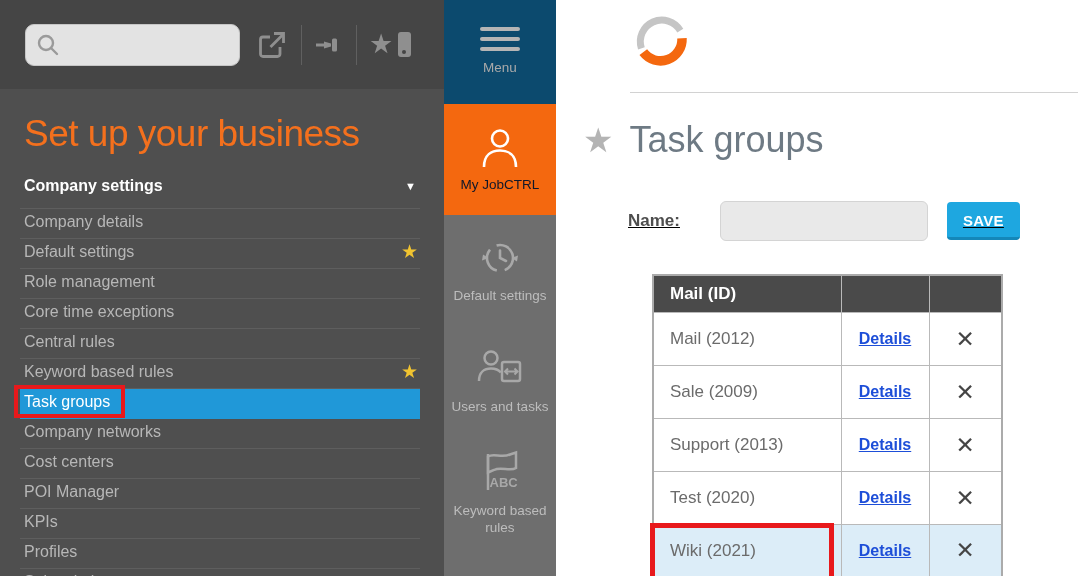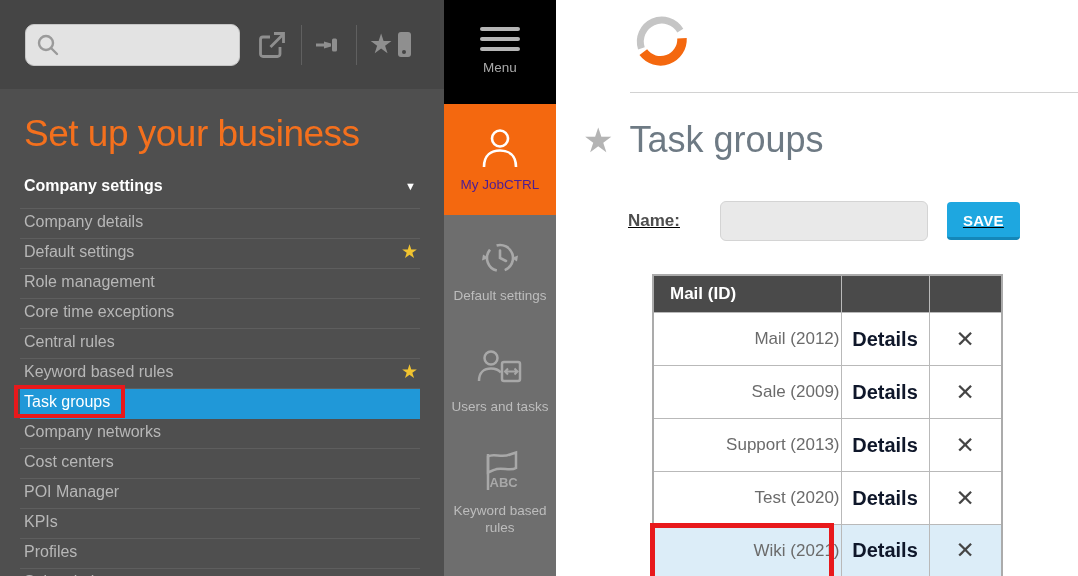--- a/index.html
+++ b/index.html
@@ -35,31 +35,31 @@
   .menu-list li {
     position:relative; height:30px; line-height:25px; border-bottom:1px solid #5e5e5e;
     color:#b7b7b7; font-size:16px; padding-left:4px; cursor:pointer; white-space:nowrap;
   }
   .menu-list li.selected { background:#2098d8; color:#ffffff; border-bottom-color:#2098d8; }
   .li-star { position:absolute; right:2px; top:0; color:#f0c330; font-size:19px; }
   .sel-box { position:absolute; left:-6px; top:-4px; width:111px; height:33px; border:4px solid #e8191c; pointer-events:none; z-index:2; }
 
   
   .icon-nav { width:112px; flex:none; background:#6e6e6e; display:flex; flex-direction:column; color:#bdbdbd; }
-  .nav-menu { height:104px; background:#000000; display:flex; flex-direction:column; align-items:center; justify-content:center; gap:9px; cursor:pointer; }
+  .nav-menu { height:104px; background:#0c4a6e; display:flex; flex-direction:column; align-items:center; justify-content:center; gap:9px; cursor:pointer; }
   .burger { display:flex; flex-direction:column; gap:6px; }
   .burger div { width:40px; height:4px; border-radius:2px; background:#b5b5b5; }
   .nav-menu .nav-label { color:#a9a9a9; }
   .nav-label { font-size:13.5px; line-height:1.25; }
   .nav-tile {
     height:111px; display:flex; flex-direction:column; align-items:center; justify-content:center;
     text-align:center; gap:8px; cursor:pointer; padding:0 6px;
   }
   .nav-tile:first-of-type { margin-top:6px; }
-  .nav-tile.active { background:#f4680f; color:#4c1d95; }
+  .nav-tile.active { background:#f4680f; color:#0f172a; }
 
   
   .main { flex:1; background:#fff; position:relative; overflow:hidden; }
   .logo { margin:8px 0 0 74px; }
   .main hr { border:none; border-top:1px solid #d2d2d2; margin:16px 0 0 74px; }
   .title-row { display:flex; align-items:center; margin:26px 0 0 27px; gap:16px; }
   .title-star { color:#b4b4b4; font-size:34px; line-height:1; cursor:pointer; }
   .page-title { color:#6e7a84; font-size:36px; font-weight:400; margin:0; }
 
   .name-row { display:flex; align-items:center; margin:40px 0 0 72px;text-decoration:underline; }
@@ -68,32 +68,32 @@
     margin-left:40px; width:208px; height:40px; background:#e9e9e9;
     border:1px solid #d4d4d4; border-radius:6px; padding:0 10px; font-size:16px; outline:none;
   }
   .save-btn {
     margin-left:19px; background:#1ea7e0; color:#fff; border:none; border-bottom:3px solid #1487b9;
     border-radius:4px; font-weight:bold; font-size:15px; padding:10px 16px 8px 16px; cursor:pointer;
     font-family:inherit; letter-spacing:0.3px;
   }
 
   .tg-table { border-collapse:collapse; margin:33px 0 0 96px; border:2px solid #ababab; }
-  .tg-table th, .tg-table td { border:1px solid #b9b9b9;text-align:right; }
+  .tg-table th, .tg-table td { border:1px solid #b9b9b9; }
   .tg-table th {
     background:#4a4a4a; color:#fff; font-size:17px; text-align:left;
     padding:8px 0 8px 16px; height:35px;
   }
   .col-name  { width:188px; }
   .col-det   { width:88px; }
   .col-x     { width:73px; }
   .tg-table td { height:53px; }
   td.name-cell { padding-left:16px; font-size:17px; color:#6b6b6b; position:relative; }
   td.details-cell { text-align:center; }
-  .details-link { color:#0f172a; font-weight:bold; font-size:20px; cursor:pointer; }
+  .details-link { color:#1d4ed8; font-weight:bold; font-size:16px; text-decoration:underline; cursor:pointer; }
   td.x-cell { text-align:center; }
   .x-btn { background:none; border:none; font-size:23px; color:#454545; cursor:pointer; line-height:1; padding:2px 6px; }
   tr.highlight td { background:#dcedf8; }
   .wiki-box { position:absolute; left:-4px; top:-2px; right:7px; bottom:-6px; border:5px solid #e8191c; pointer-events:none; z-index:2; }
 </style>
 </head>
 <body>
 
 <aside class="left-panel">
   <div class="left-header">

